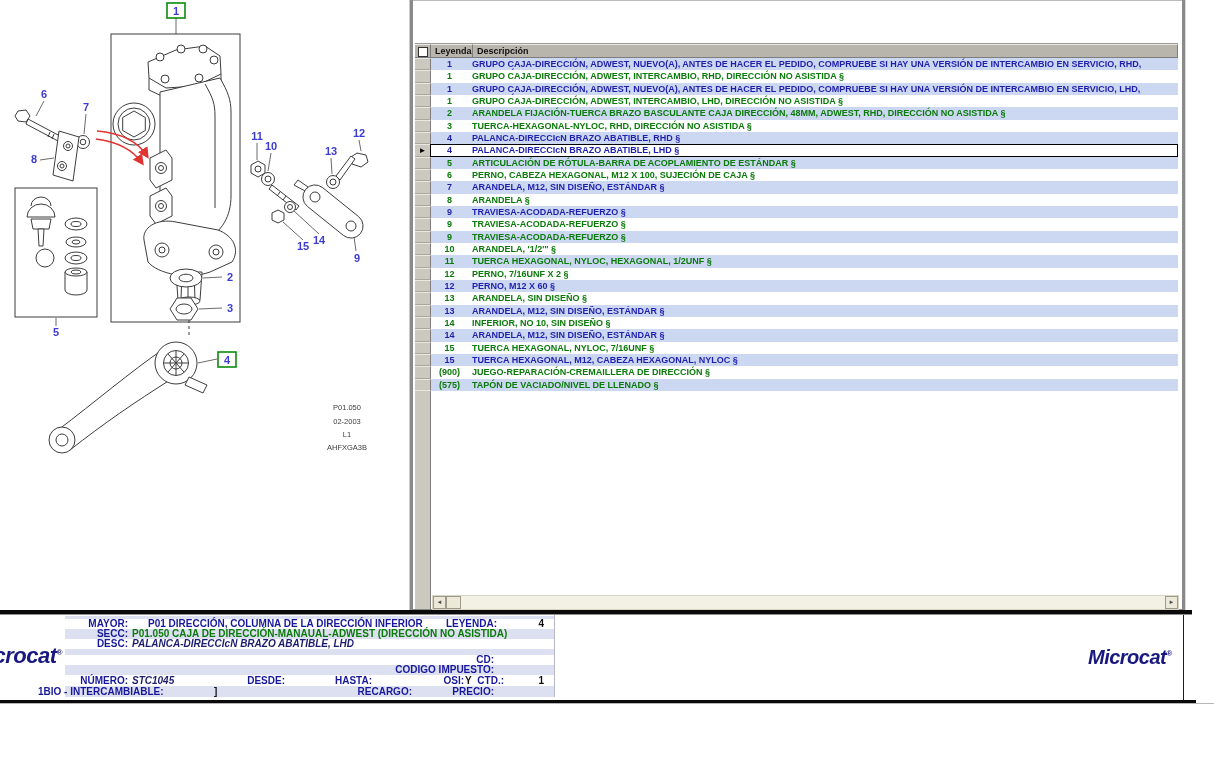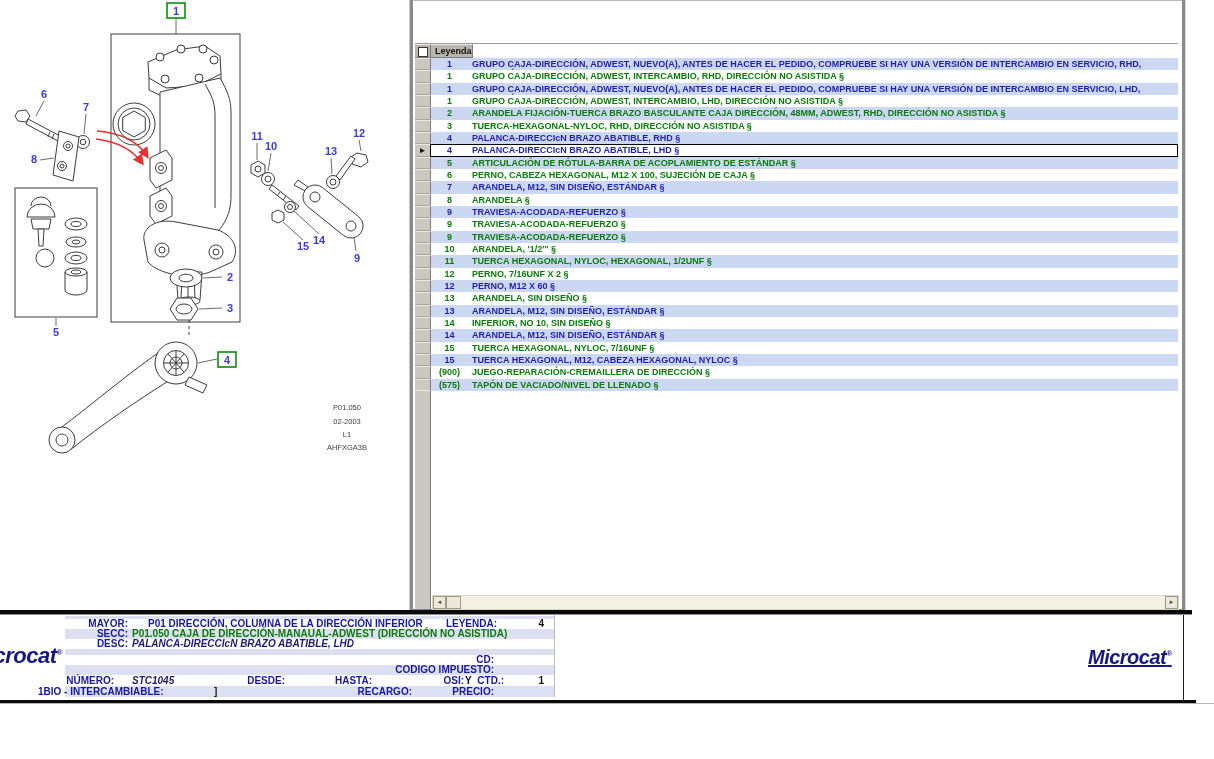--- a/index.html
+++ b/index.html
@@ -74,21 +74,21 @@
   .ra{text-align:right;}
   .val-navy{color:var(--label-navy);}
   .val-green{color:var(--text-green);}
   .val-dark{color:#111;}
   .val-italic{font-style:italic;color:#1c1c6e;}
   .logo{font-style:italic;font-weight:800;color:var(--logo-navy);letter-spacing:-0.5px;
      white-space:nowrap;}
   .logo sup{font-size:8px;font-weight:700;}
   .logo-left-clip{position:absolute;left:0;top:28px;width:64px;height:28px;overflow:hidden;}
   .logo-left-clip .logo{position:absolute;left:-30px;top:0;font-size:22px;}
-  .logo-right{position:absolute;left:1088px;top:31px;font-size:20px;text-decoration:underline;}
+  .logo-right{position:absolute;left:1088px;top:31px;font-size:20px;}
   .footer-vline{position:absolute;left:1183px;top:0;width:1px;height:85px;background:#1c1c1c;}
 
   
   .fig{stroke:#3c3c3c;stroke-width:1;fill:#fff;}
   .fign{stroke:#3c3c3c;stroke-width:1;fill:none;}
   .callout{font-size:11px;font-weight:bold;fill:var(--callout-blue);text-anchor:middle;}
   .leader{stroke:#5a5a5a;stroke-width:0.9;fill:none;}
   .gbox{fill:#fff;stroke:var(--box-green);stroke-width:1.6;}
   .refline{font-size:7.5px;fill:#3f3f3f;text-anchor:middle;}
   .redarrow{stroke:var(--arrow-red);stroke-width:1.6;fill:none;}
@@ -302,20 +302,21 @@
 
   <div class="pane-divider"></div>
 
   <div class="table-pane">
     <div class="grid">
       <div class="grid-header">
         <div class="cell gutter-w">
           <span class="selbox"></span>
         </div>
         <div class="cell legend-w hdr-legend">Leyenda</div>
+        <div class="cell desc-w hdr-desc">Descripción</div>
       </div>
       <div id="rows">
           <div class="row bg-blue txt-blue">
       <div class="gcell gutter-w">
         <span class="ptr"></span>
       </div>
       <div class="legend legend-w">1</div>
       <div class="desc desc-w">GRUPO CAJA-DIRECCIÓN, ADWEST, NUEVO(A), ANTES DE HACER EL PEDIDO, COMPRUEBE SI HAY UNA VERSIÓN DE INTERCAMBIO EN SERVICIO, RHD, DIRECCIÓN NO ASISTIDA §</div>
     </div>
           <div class="row bg-white txt-green">
@@ -534,21 +535,21 @@
 
     <span class="f ra" style="left:70px;top:14px;width:58px;">SECC:</span>
     <span class="f val-green" style="left:132px;top:14px;">P01.050   CAJA DE DIRECCIÓN-MANAUAL-ADWEST (DIRECCIÓN NO ASISTIDA)</span>
 
     <span class="f ra" style="left:70px;top:24px;width:58px;">DESC:</span>
     <span class="f val-italic" style="left:132px;top:24px;">PALANCA-DIRECCIcN BRAZO ABATIBLE, LHD</span>
 
     <span class="f ra" style="left:420px;top:40px;width:74px;">CD:</span>
     <span class="f ra" style="left:374px;top:50px;width:120px;">CODIGO IMPUESTO:</span>
 
-    <span class="f ra" style="left:56px;top:61px;width:58px;text-align:right;">NÚMERO:</span>
+    <span class="f ra" style="left:70px;top:61px;width:58px;text-align:right;">NÚMERO:</span>
     <span class="f val-italic" style="left:132px;top:61px;">STC1045</span>
     <span class="f ra" style="left:225px;top:61px;width:60px;">DESDE:</span>
     <span class="f ra" style="left:312px;top:61px;width:60px;">HASTA:</span>
     <span class="f ra" style="left:430px;top:61px;width:34px;">OSI:</span>
     <span class="f val-dark" style="left:465px;top:61px;">Y</span>
     <span class="f ra" style="left:472px;top:61px;width:32px;">CTD.:</span>
     <span class="f ra val-dark" style="left:520px;top:61px;width:24px;">1</span>
 
     <span class="f" style="left:38px;top:72px;">1BIO - INTERCAMBIABLE:</span>
     <span class="f val-dark" style="left:214px;top:72px;">]</span>

